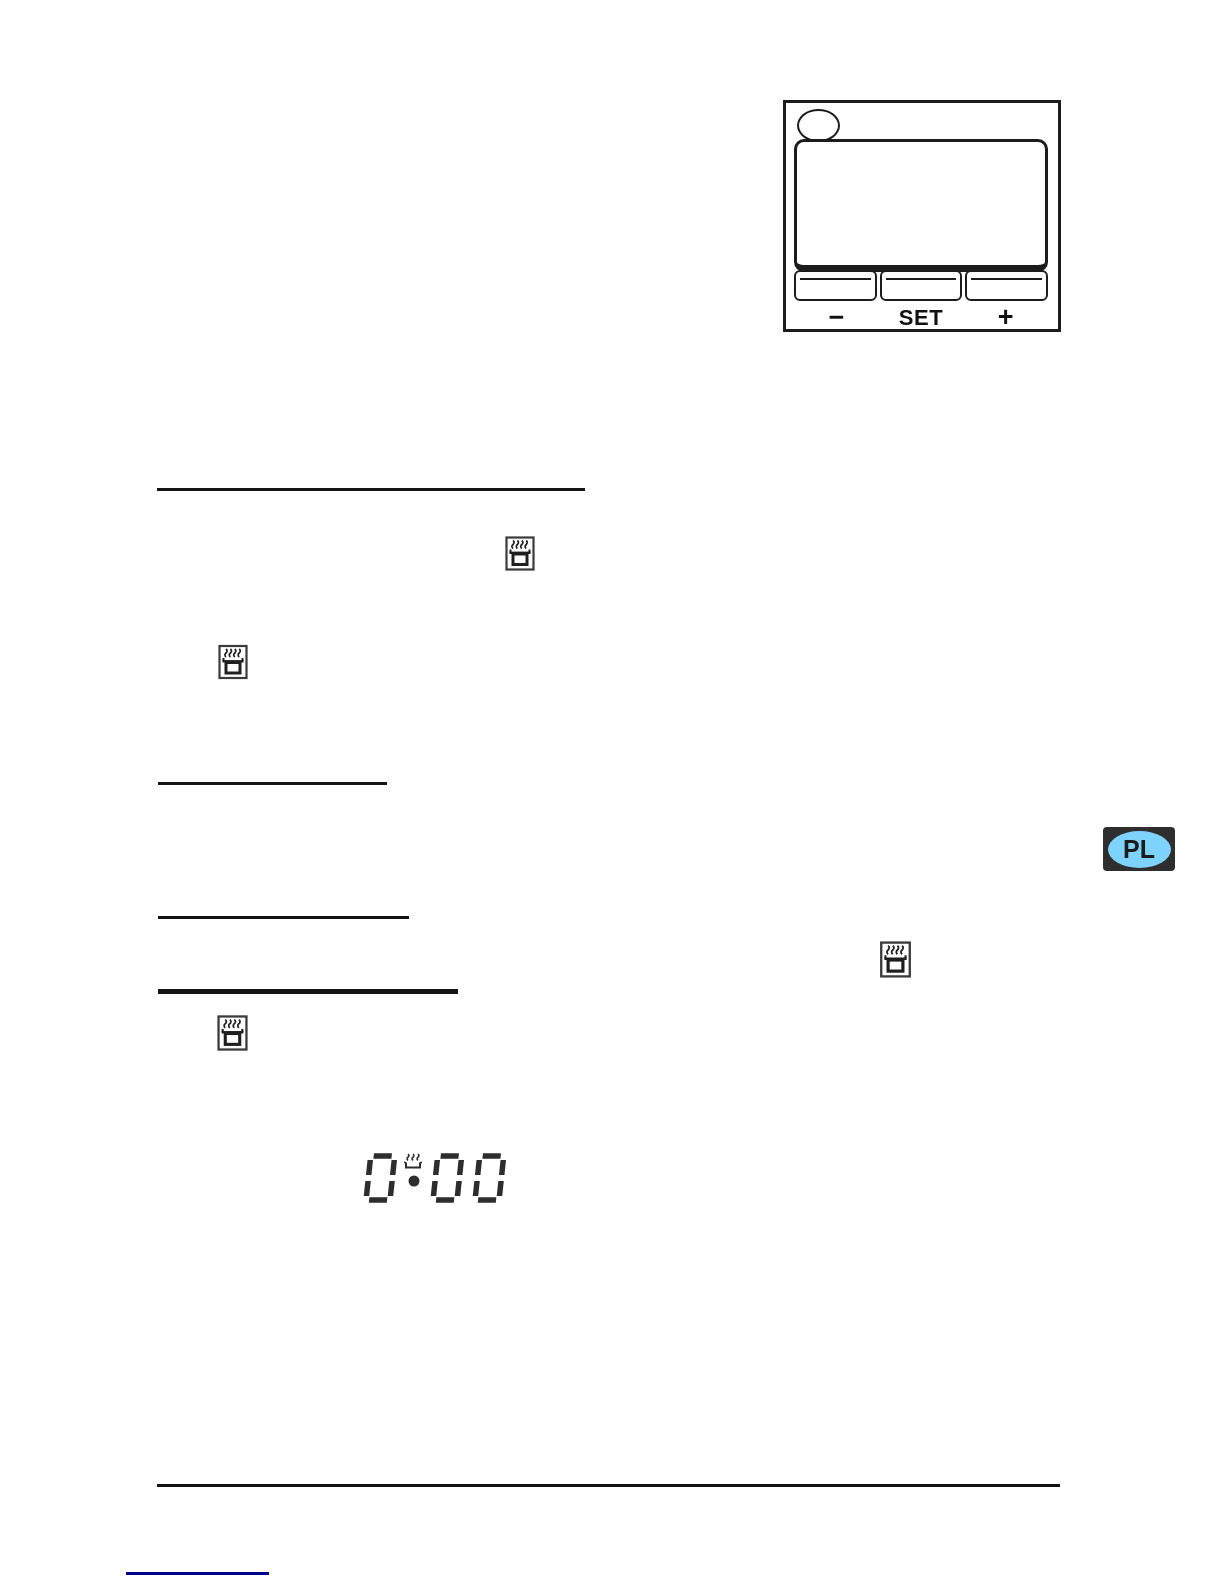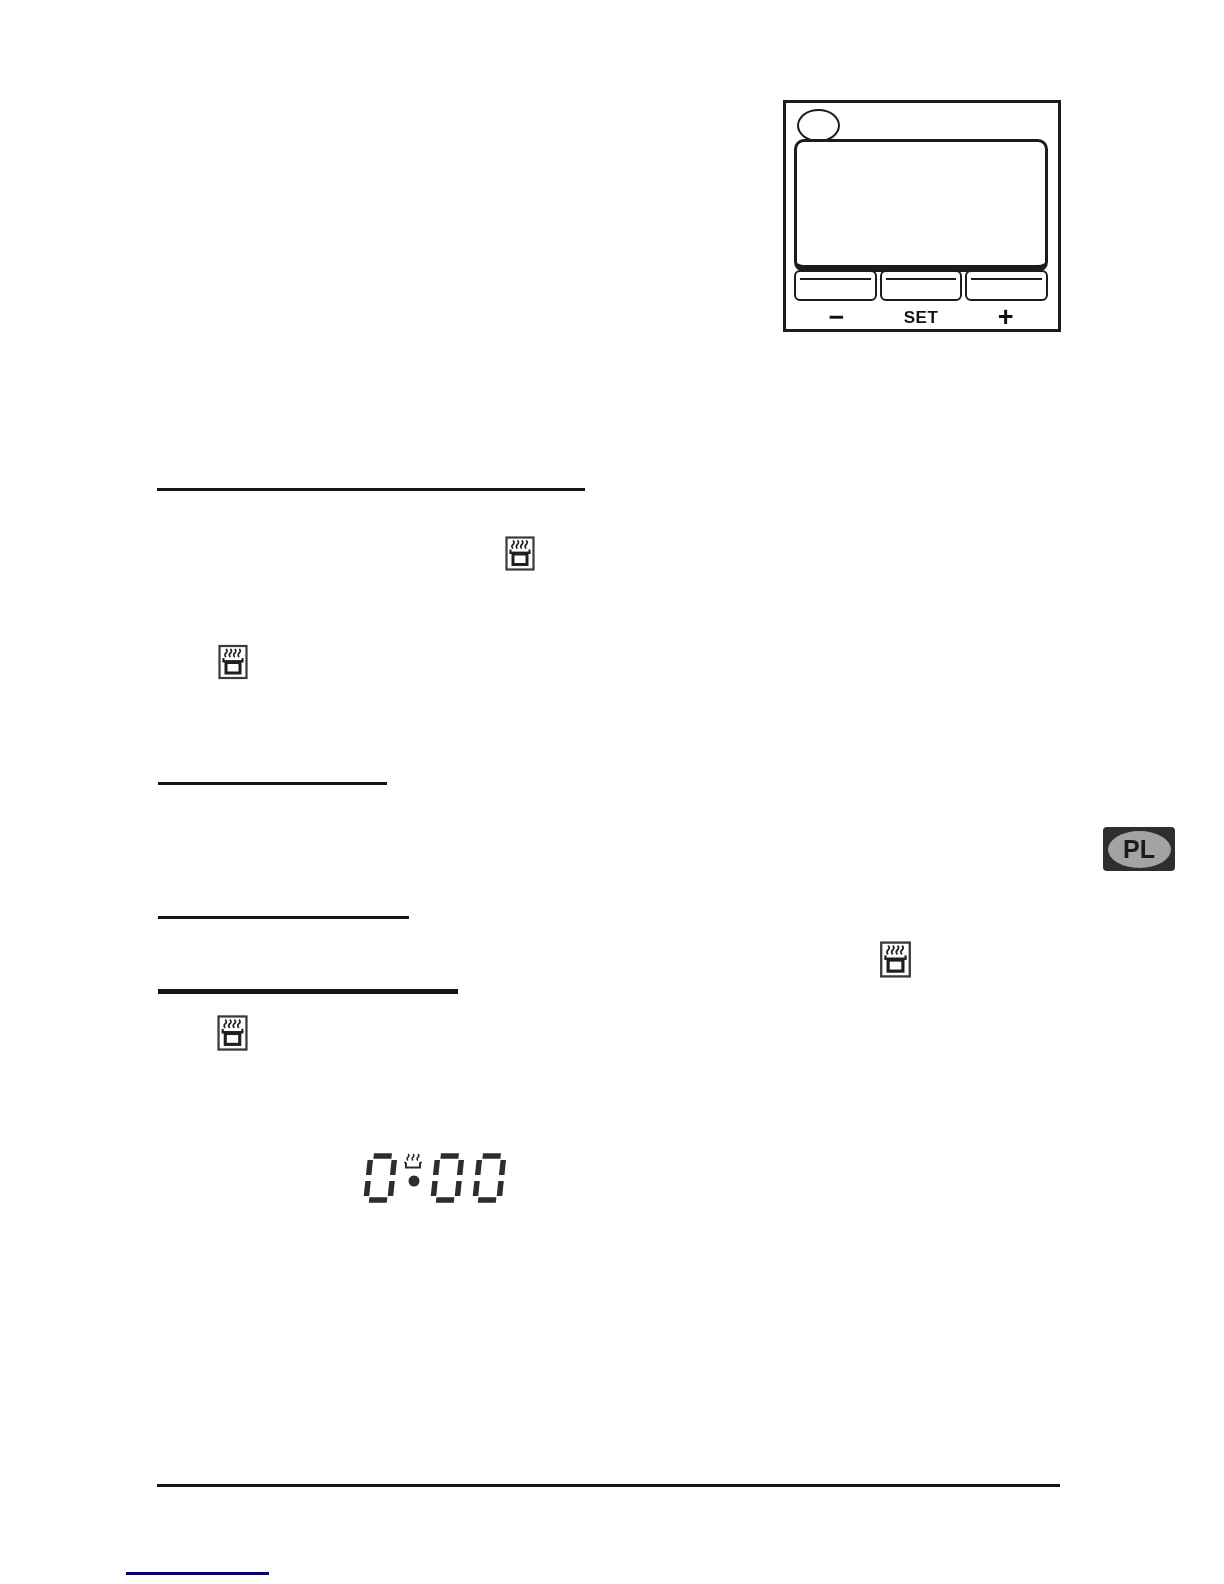--- a/index.html
+++ b/index.html
@@ -35,32 +35,32 @@
   }
   .cp-btn::after {
     content:""; position:absolute; left:4px; right:4px; top:6px; height:2px;
     background:#1c1c1c;
   }
   .cp-labels {
     position:absolute; left:8px; top:202px; width:254px; display:flex;
   }
   .cp-label { flex:1; text-align:center; font-weight:bold; color:#111; }
   .cp-label.big { font-size:27px; line-height:25px; }
-  .cp-label.set { font-size:17px; line-height:25px; letter-spacing:.5px; }
+  .cp-label.set { font-size:22px; line-height:25px; letter-spacing:.5px; }
 
   
   .pot-icon { position:absolute; }
 
   .pl-badge {
     position:absolute; left:1103px; top:827px; width:72px; height:44px;
     background:#2e2e2e; border-radius:4px;
     display:flex; align-items:center; justify-content:center;
   }
   .pl-oval {
-    width:63px; height:37px; background:#a3a3a3; border-radius:50%;
+    width:63px; height:37px; background:#7dd3fc; border-radius:50%;
     display:flex; align-items:center; justify-content:center;
   }
   .pl-text { font-weight:bold; font-size:25px; color:#1b1b1b; }
 
   #seg-display { position:absolute; left:360px; top:1150px; }
 
   .defs-holder { position:absolute; width:0; height:0; overflow:hidden; }
 </style>
 </head>
 <body>

